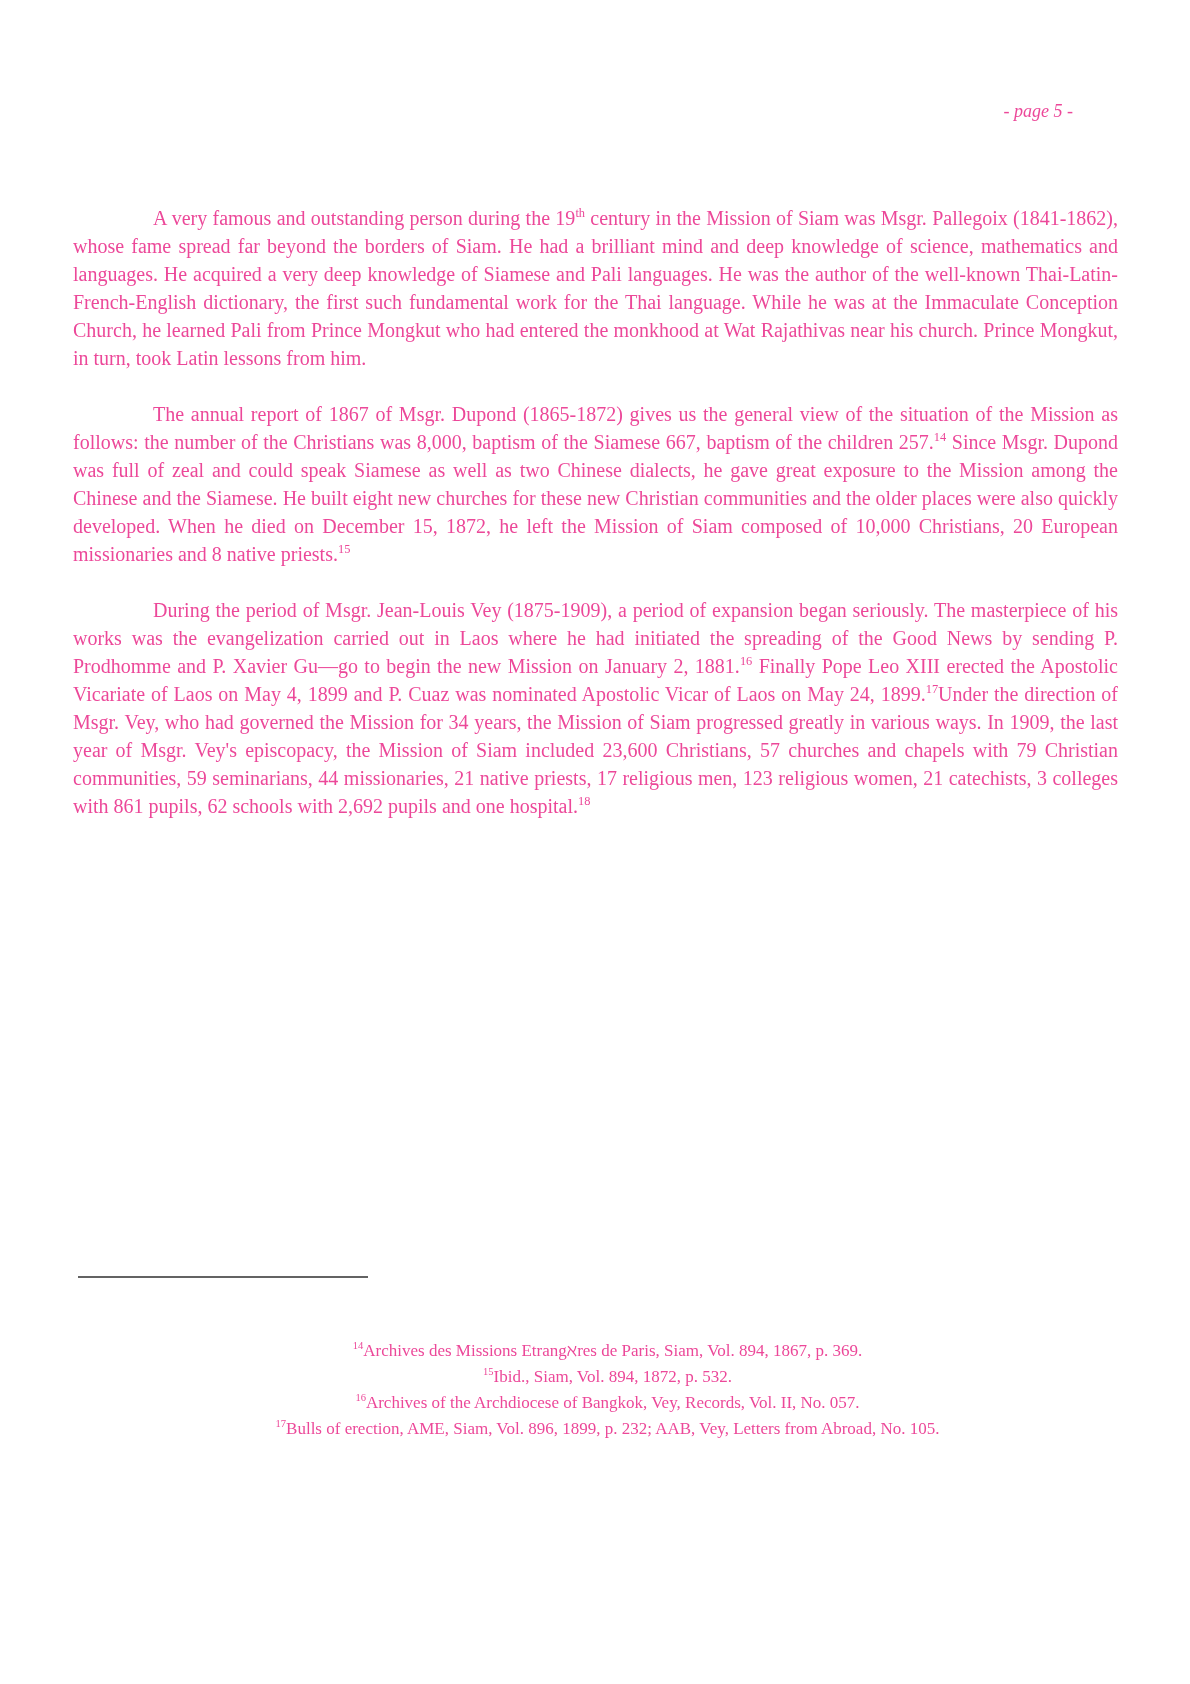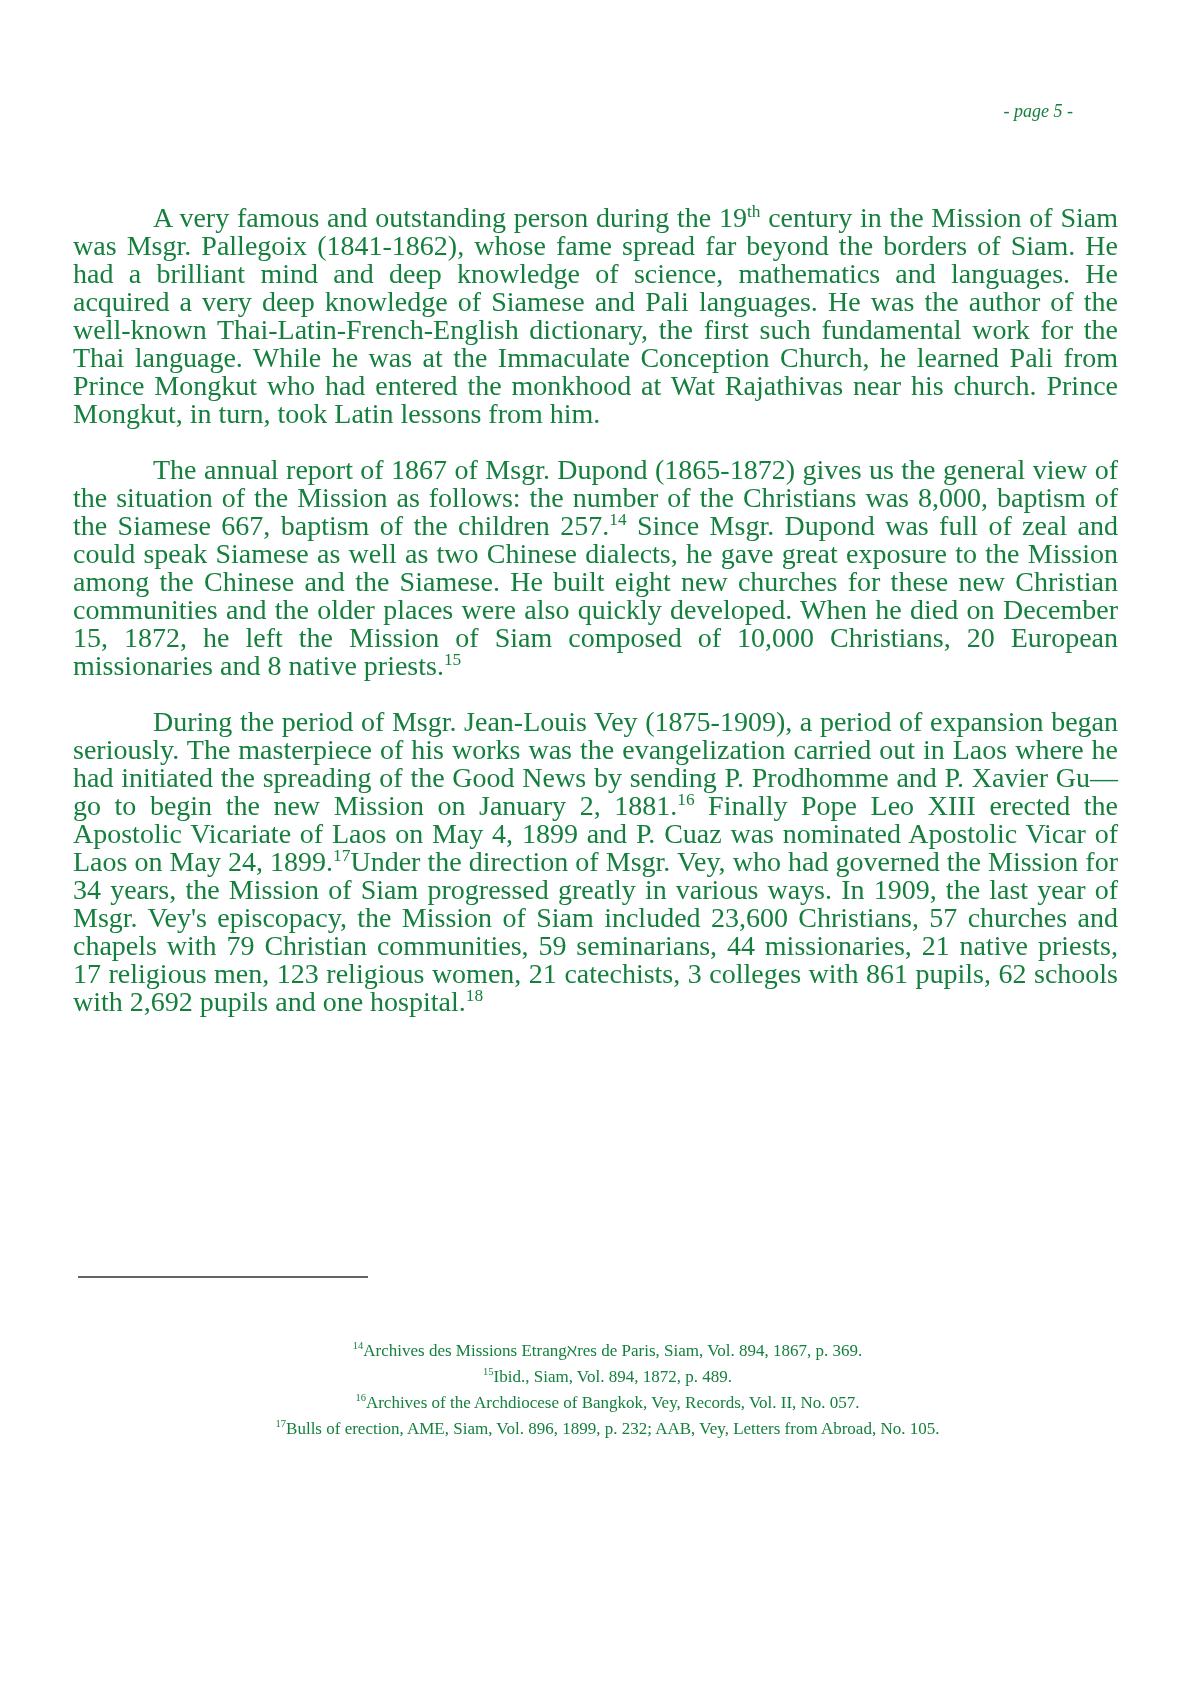--- a/index.html
+++ b/index.html
@@ -6,21 +6,21 @@
     margin: 0;
     padding: 0;
     background: #ffffff;
   }
   .page {
     position: relative;
     width: 1190px;
     height: 1684px;
     background: #ffffff;
     font-family: "Liberation Serif", serif;
-    color: #15803d;
+    color: #ec4899;
     overflow: hidden;
     box-sizing: border-box;
   }
   .page-header {
     position: absolute;
     top: 100px;
     left: 73px;
     right: 72px;
     text-align: right;
     padding-right: 45px;
@@ -30,21 +30,21 @@
     box-sizing: border-box;
   }
   .body-text {
     position: absolute;
     top: 204px;
     left: 73px;
     width: 1045px;
   }
   .body-text p {
     margin: 0 0 28px 0;
-    font-size: 28px;
+    font-size: 20px;
     line-height: 28px;
     text-align: justify;
     text-indent: 80px;
   }
   .body-text p:last-child {
     margin-bottom: 0;
     font-family: Liberation Serif, serif;
   }
   sup {
     font-size: 0.62em;
@@ -84,21 +84,21 @@
     <p><span>During the period of Msgr. Jean-Louis Vey (1875-1909), a period of expansion began seriously. The masterpiece of his works was the evangelization carried out in Laos where he had initiated the spreading of the Good News by sending P. Prodhomme and P. Xavier Gu—go to begin the new Mission on January 2, 1881.</span><sup>16</sup><span> Finally Pope Leo XIII erected the Apostolic Vicariate of Laos on May 4, 1899 and P. Cuaz was nominated Apostolic Vicar of Laos on May 24, 1899.</span><sup>17</sup><span>Under the direction of Msgr. Vey, who had governed the Mission for 34 years, the Mission of Siam progressed greatly in various ways. In 1909, the last year of Msgr. Vey's episcopacy, the Mission of Siam included 23,600 Christians, 57 churches and chapels with 79 Christian communities, 59 seminarians, 44 missionaries, 21 native priests, 17 religious men, 123 religious women, 21 catechists, 3 colleges with 861 pupils, 62 schools with 2,692 pupils and one hospital.</span><sup>18</sup></p>
   </div>
 
   <div class="footnote-separator"></div>
 
   <div class="footnotes">
     <div class="footnote-item">
       <sup>14</sup><span>Archives des Missions Etrangℵres de Paris, Siam, Vol. 894, 1867, p. 369.</span>
     </div>
     <div class="footnote-item">
-      <sup>15</sup><span>Ibid., Siam, Vol. 894, 1872, p. 489.</span>
+      <sup>15</sup><span>Ibid., Siam, Vol. 894, 1872, p. 532.</span>
     </div>
     <div class="footnote-item">
       <sup>16</sup><span>Archives of the Archdiocese of Bangkok, Vey, Records, Vol. II, No. 057.</span>
     </div>
     <div class="footnote-item">
       <sup>17</sup><span>Bulls of erection, AME, Siam, Vol. 896, 1899, p. 232; AAB, Vey, Letters from Abroad, No. 105.</span>
     </div>
   </div>
 
 </div>

